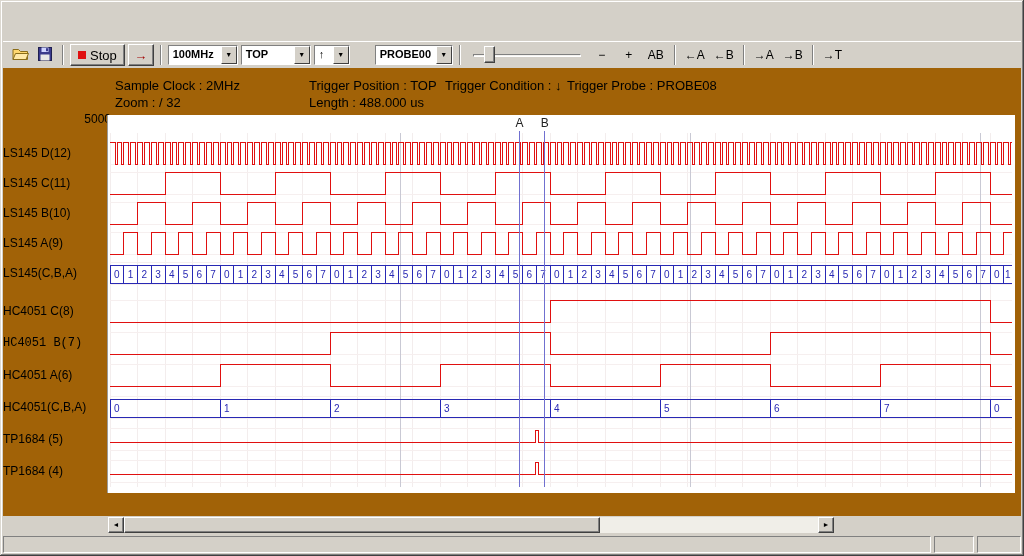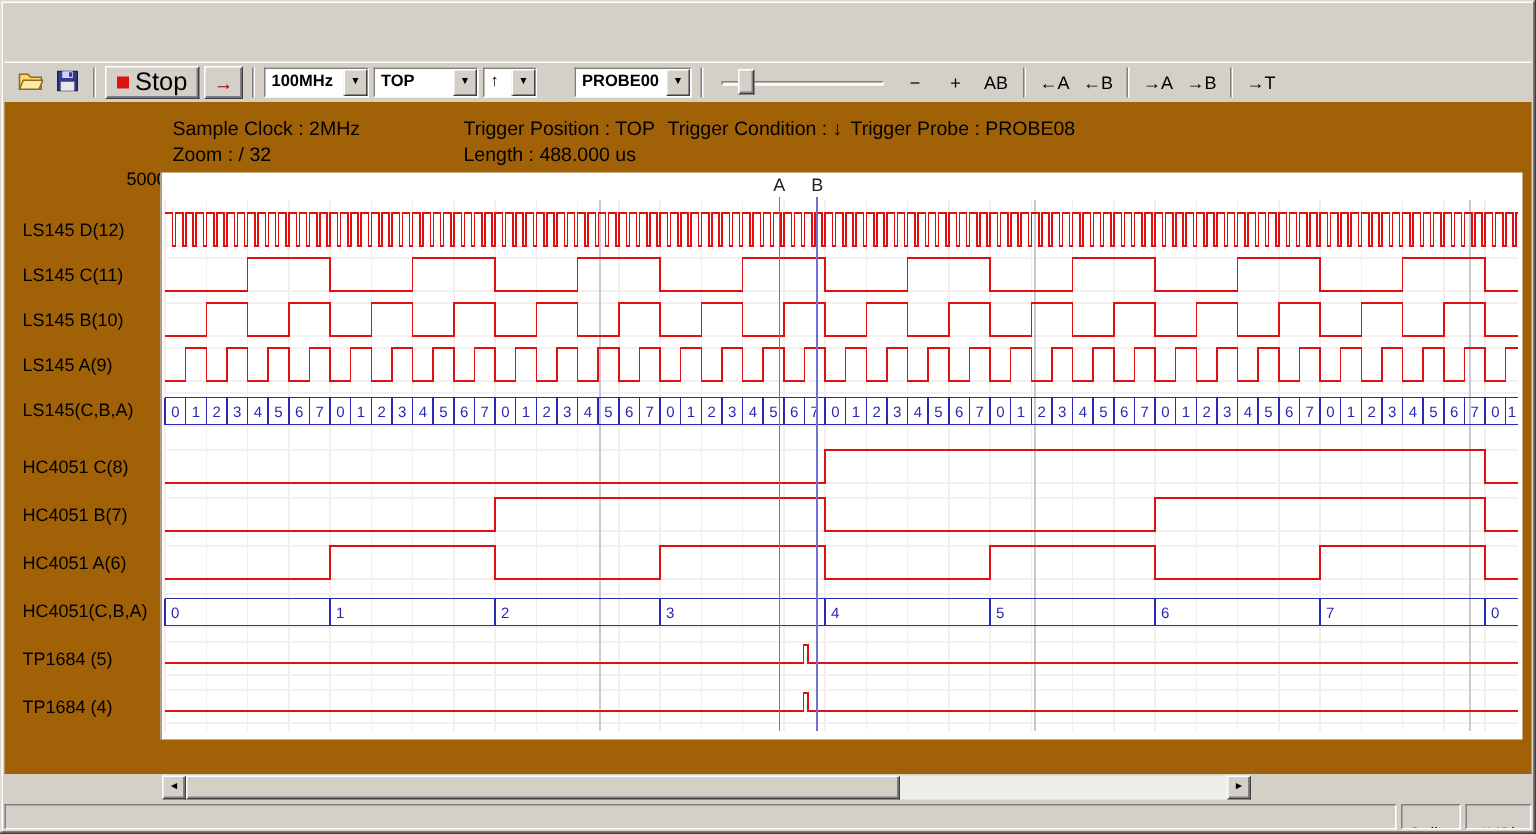--- a/index.html
+++ b/index.html
@@ -40,41 +40,41 @@
     position:absolute; left:3px; top:41px; width:1018px; height:27px;
     display:flex; align-items:center; gap:3px; padding:0 6px;
     border-top:1px solid #fff;
   }
   .tb-sep { width:2px; height:20px; border-left:1px solid #808080; border-right:1px solid #fff; margin:0 3px; }
   .icon-btn { width:22px; height:22px; background:transparent; border:none; display:inline-flex; align-items:center; justify-content:center; }
   .btn3d {
     height:22px; background:#d4d0c8; border:1px solid; border-color:#fff #404040 #404040 #fff;
     box-shadow:inset -1px -1px 0 #808080;
     display:inline-flex; align-items:center; justify-content:center; gap:4px;
-    font-size:17px; padding:0 7px; color:#000;
+    font-size:13px; padding:0 7px; color:#000;
   }
   .stop-square { width:8px; height:8px; background:#e01010; display:inline-block; }
   .run-btn { color:#a00000; font-weight:bold; font-size:13px; width:26px; padding:0; }
   .combo { display:inline-flex; height:20px; border:1px solid; border-color:#808080 #fff #fff #808080; background:#fff; }
   .combo-text { flex:1; font-size:11px; padding:2px 3px 0 4px; white-space:nowrap; overflow:hidden; color:#000;font-weight:bold; }
   .combo-arrow {
     width:16px; background:#d4d0c8; border:1px solid; border-color:#fff #404040 #404040 #fff;
     font-size:7px; line-height:16px; text-align:center; color:#000;
   }
   .w70 { width:70px; } .w36 { width:36px; } .w78 { width:78px;margin-left:22px; }
   .slider { position:relative; width:112px; height:22px; margin:0 4px; }
   .slider-track { position:absolute; left:2px; right:2px; top:10px; height:3px; background:#f4f2ee; border:1px solid; border-color:#808080 #fff #fff #808080; }
   .slider-thumb { position:absolute; left:13px; top:2px; width:11px; height:17px; background:#d4d0c8; border:1px solid; border-color:#fff #404040 #404040 #fff; box-shadow:inset -1px -1px 0 #808080; }
   .flat-btn { height:22px; min-width:24px; background:transparent; border:none; font-size:12px; color:#000; display:inline-flex; align-items:center; justify-content:center; padding:0 3px; white-space:nowrap; }
 
   
   .main { position:absolute; left:3px; top:68px; width:1018px; height:448px; background:#a16207; }
   .info-text { position:absolute; font-size:13px; color:#000; white-space:nowrap; }
   .timescale { position:absolute; left:50px; top:44px; width:74px; text-align:right; font-size:12px; color:#000; }
-  .ch-label { position:absolute; left:12px; width:97px; height:22px; line-height:22px; font-size:12px; color:#000; white-space:nowrap; }
+  .ch-label { position:absolute; left:0; width:97px; height:22px; line-height:22px; font-size:12px; color:#000; white-space:nowrap; }
   #wave-svg { position:absolute; left:104px; top:47px; border-left:1px solid #9a9a9a; background:#fff; }
 
   
   .hscroll { position:absolute; left:108px; top:517px; width:726px; height:16px; background:#f0eee8; }
   .scroll-btn {
     position:absolute; top:0; width:16px; height:16px; background:#d4d0c8;
     border:1px solid; border-color:#fff #404040 #404040 #fff; box-shadow:inset -1px -1px 0 #808080;
     font-size:7px; line-height:14px; text-align:center; color:#000;
   }
   .scroll-btn.left { left:0; } .scroll-btn.right { right:0; }
@@ -162,21 +162,21 @@
     <span class="info-text" style="left:112px; top:27px;">Zoom : /  32</span>
     <span class="info-text" style="left:306px; top:27px;">Length : 488.000 us</span>
     <span class="timescale">5000 us</span>
     <div id="channel-labels">
         <div class="ch-label" style="top: 74px;">LS145 D(12)</div>
         <div class="ch-label" style="top: 104px;">LS145 C(11)</div>
         <div class="ch-label" style="top: 134px;">LS145 B(10)</div>
         <div class="ch-label" style="top: 164px;">LS145 A(9)</div>
         <div class="ch-label" style="top: 194px;">LS145(C,B,A)</div>
         <div class="ch-label" style="top: 232px;">HC4051 C(8)</div>
-        <div class="ch-label" style="top: 264px;">HC4051 B(7)</div>
+        <div class="ch-label" style="top: 264px; font-family: Liberation Mono, monospace;">HC4051 B(7)</div>
         <div class="ch-label" style="top: 296px;">HC4051 A(6)</div>
         <div class="ch-label" style="top: 328px;">HC4051(C,B,A)</div>
         <div class="ch-label" style="top: 360px;">TP1684 (5)</div>
         <div class="ch-label" style="top: 392px;">TP1684 (4)</div>
       </div>
     <svg id="wave-svg" width="908" height="378">
         <line x1="2" y1="18" x2="2" y2="372" stroke="#f3eded" shape-rendering="crispEdges"></line>
         <line x1="29.5" y1="18" x2="29.5" y2="372" stroke="#f3eded" shape-rendering="crispEdges"></line>
         <line x1="57" y1="18" x2="57" y2="372" stroke="#f3eded" shape-rendering="crispEdges"></line>
         <line x1="84.5" y1="18" x2="84.5" y2="372" stroke="#f3eded" shape-rendering="crispEdges"></line>

